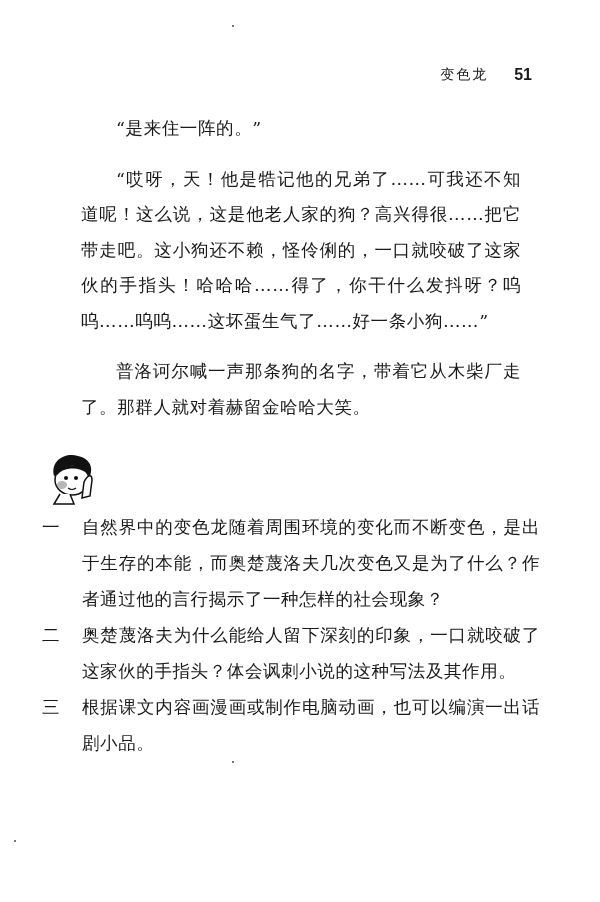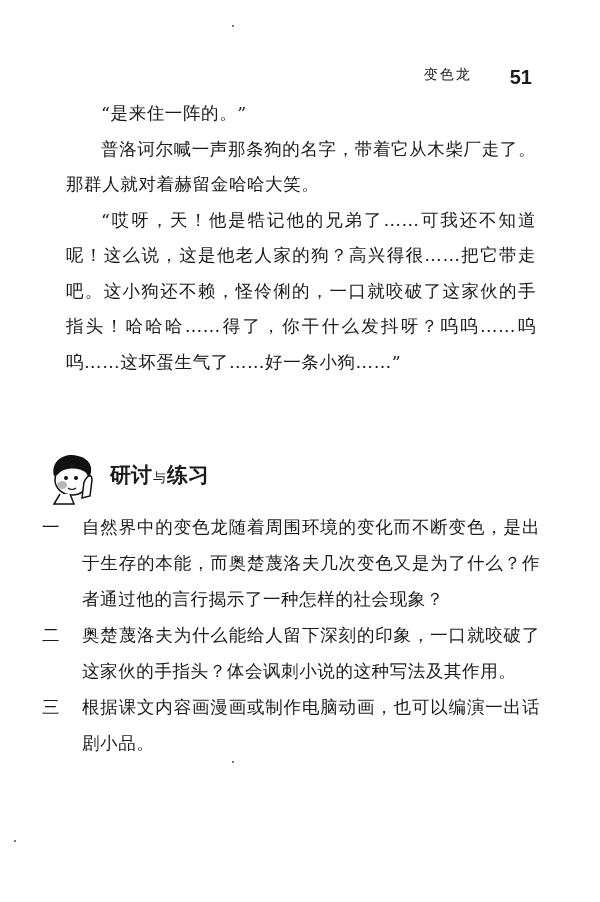--- a/index.html
+++ b/index.html
@@ -1,22 +1,22 @@
 <!DOCTYPE html>
 <html><head>
 <meta charset="utf-8">
 <style>
   html, body { margin: 0; padding: 0; background: #ffffff; }
   body { width: 600px; height: 902px; position: relative; overflow: hidden;
          font-family: "DejaVu Serif", "Liberation Serif", serif; color: #1a1a1a; }
-  .header { position: absolute; top: 66px; right: 68px; display: flex; align-items: flex-start; gap: 38px; }
+  .header { position: absolute; top: 66px; right: 68px; display: flex; align-items: flex-end; gap: 26px; }
   .header .title { font-size: 14px; letter-spacing: 2px; }
-  .header .pageno { font-family: "Liberation Sans", sans-serif; font-weight: bold; font-size: 20px; }
+  .header .pageno { font-family: "Liberation Sans", sans-serif; font-weight: bold; font-size: 16px; }
   .body { position: absolute; left: 66px; top: 96px; width: 470px; font-size: 17.5px; line-height: 35.5px; letter-spacing: 0.6px; }
-  .body p { margin: 0; text-indent: 2em; text-align: justify; }
+  .body p { margin: 15px; text-indent: 2em; text-align: justify; }
   .section-head { position: absolute; left: 44px; top: 448px; display: flex; align-items: center; }
   .kid { width: 60px; height: 60px; }
   .section-title { font-family: "DejaVu Sans", sans-serif; font-weight: bold; font-size: 21px; margin-left: 6px; margin-top: -6px; }
   .section-title .small { font-size: 13px; font-weight: normal; margin: 0 1px; }
   .exercises { position: absolute; left: 40px; top: 509px; width: 500px; font-size: 17.5px; line-height: 36px; letter-spacing: 0.6px; }
   .ex { display: flex; }
   .ex .num { width: 40px; flex: none; padding-left: 2px; }
   .ex .txt { flex: 1; text-align: justify; font-family: Liberation Serif, serif; }
   .dot { position: absolute; width: 2px; height: 2px; background: #777; }
 </style>
@@ -27,39 +27,36 @@
 <div class="dot" style="left:232px;top:761px;"></div>
 <div class="dot" style="left:14px;top:840px;"></div>
 
 <div class="header">
   <span class="title">变色龙</span>
   <span class="pageno">51</span>
 </div>
 
 <div class="body">
   <p>“是来住一阵的。”</p>
+  <p>“哎呀，天！他是牿记他的兄弟了……可我还不知道呢！这么说，这是他老人家的狗？高兴得很……把它带走吧。这小狗还不赖，怪伶俐的，一口就咬破了这家伙的手指头！哈哈哈……得了，你干什么发抖呀？呜呜……呜呜……这坏蛋生气了……好一条小狗……”</p>
   <p>普洛诃尔喊一声那条狗的名字，带着它从木柴厂走了。那群人就对着赫留金哈哈大笑。</p>
-  <p>“哎呀，天！他是牿记他的兄弟了……可我还不知道呢！这么说，这是他老人家的狗？高兴得很……把它带走吧。这小狗还不赖，怪伶俐的，一口就咬破了这家伙的手指头！哈哈哈……得了，你干什么发抖呀？呜呜……呜呜……这坏蛋生气了……好一条小狗……”</p>
 </div>
 
 <div class="section-head">
   <svg class="kid" viewBox="0 0 60 60">
     <path d="M10 28 C6 12 22 4 34 8 C44 10 50 18 46 28 C40 22 30 20 20 24 Z" fill="#111"></path>
     <ellipse cx="28" cy="32" rx="17" ry="15" fill="#fff" stroke="#111" stroke-width="1.5"></ellipse>
     <path d="M12 26 C18 18 34 16 44 24" fill="none" stroke="#111" stroke-width="3"></path>
     <circle cx="22" cy="30" r="2" fill="#111"></circle>
     <circle cx="32" cy="30" r="2" fill="#111"></circle>
     <ellipse cx="18" cy="37" rx="5" ry="4" fill="#999" opacity="0.7"></ellipse>
     <path d="M24 40 Q28 43 32 40" fill="none" stroke="#111" stroke-width="1.2"></path>
     <path d="M40 34 C44 26 48 26 48 32 L46 48 L38 50 Z" fill="#fff" stroke="#111" stroke-width="1.5"></path>
     <path d="M16 46 L10 56 L30 56 L26 46" fill="#fff" stroke="#111" stroke-width="1.5"></path>
   </svg>
-  <span class="section-title">
-    <span>研讨</span><span class="small">与</span><span>练习</span>
-  </span>
 </div>
 
 <div class="exercises">
   <div class="ex">
     <span class="num">一</span>
     <span class="txt">自然界中的变色龙随着周围环境的变化而不断变色，是出于生存的本能，而奥楚蔑洛夫几次变色又是为了什么？作者通过他的言行揭示了一种怎样的社会现象？</span>
   </div>
   <div class="ex">
     <span class="num">二</span>
     <span class="txt">奥楚蔑洛夫为什么能给人留下深刻的印象，一口就咬破了这家伙的手指头？体会讽刺小说的这种写法及其作用。</span>

